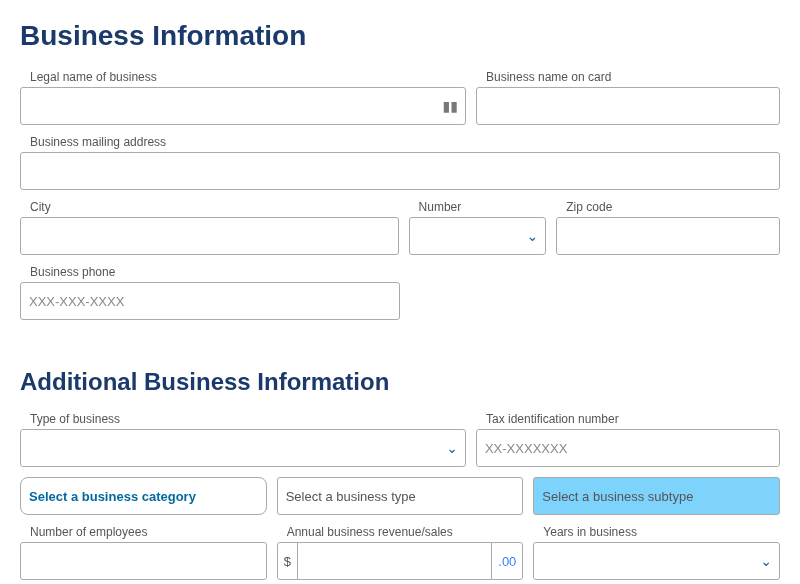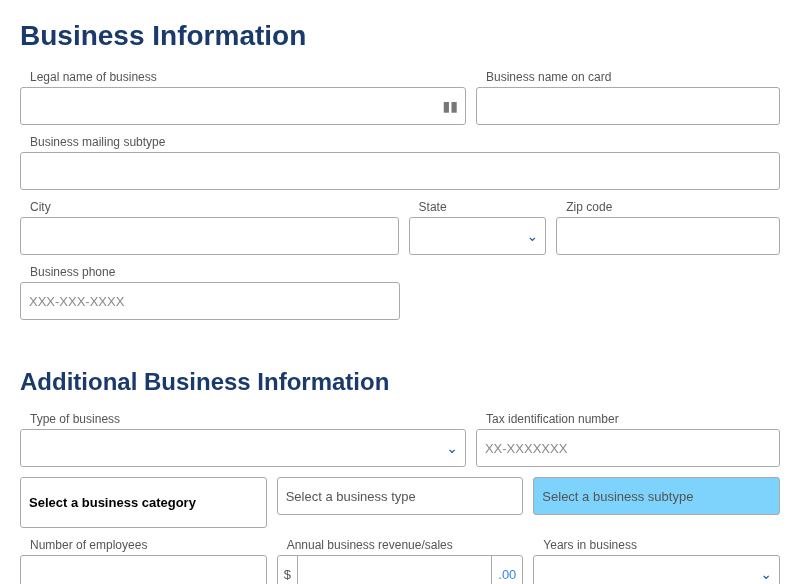--- a/index.html
+++ b/index.html
@@ -85,26 +85,26 @@
       position: absolute;
       right: 8px;
       top: 50%;
       transform: translateY(-50%);
       pointer-events: none;
       color: #1a5faa;
       font-size: 14px;
     }
     .field-link {
       border: 1px solid #aaa;
-      border-radius: 3px;
+      border-radius: 8px;
       padding: 6px 8px;
       font-size: 13px;
-      color: #000000;
-      background: #fff;
-      height: 51px;
+      color: #0369a1;
+      background: #fff;
+      height: 38px;
       display: flex;
       align-items: center;
       cursor: pointer;
       text-decoration: none;
       font-weight: 600;
     }
     .phone-field {
       max-width: 380px;
     }
     .input-with-prefix {
@@ -157,32 +157,32 @@
       </div>
     </div>
     <div class="field" style="flex:1.5;">
       <label>Business name on card</label>
       <input type="text" style="">
     </div>
   </div>
 
   <div class="row">
     <div class="field">
-      <label>Business mailing subtype</label>
+      <label>Business mailing address</label>
       <input type="text" style="">
     </div>
   </div>
 
   <div class="row">
     <div class="field" style="flex:2.2;">
       <label>City</label>
       <input type="text" style="">
     </div>
     <div class="field" style="flex:0.8;">
-      <label>State</label>
+      <label>Number</label>
       <div class="select-wrapper">
         <select>
           <option value=""></option>
         </select>
         <span class="select-arrow">⌄</span>
       </div>
     </div>
     <div class="field" style="flex:1.3;">
       <label>Zip code</label>
       <input type="text" style="">

